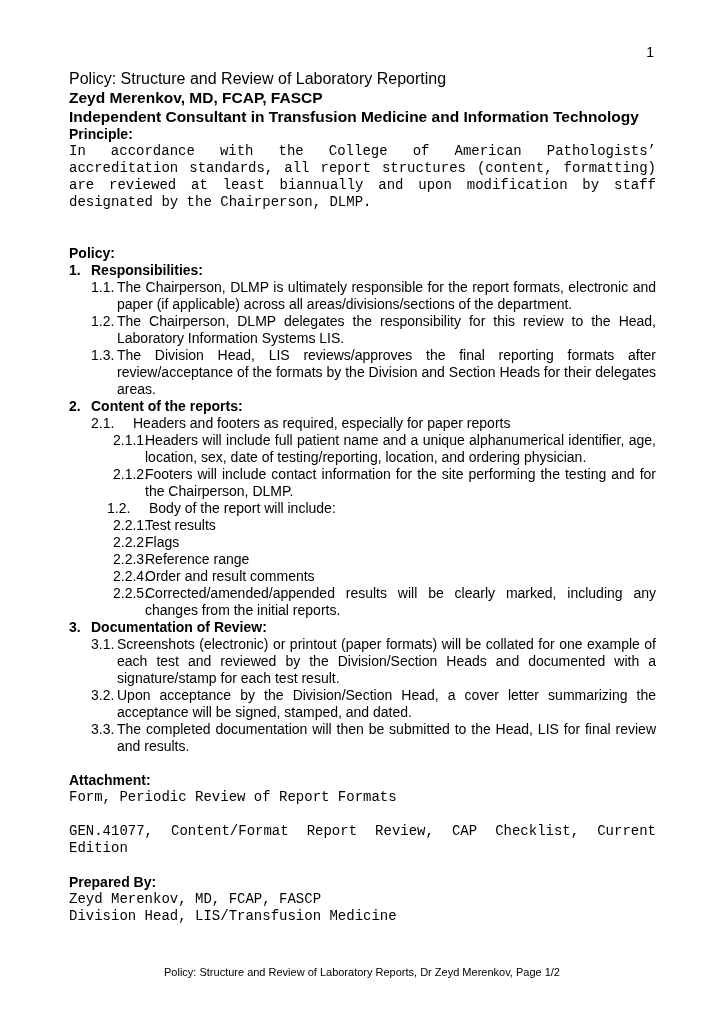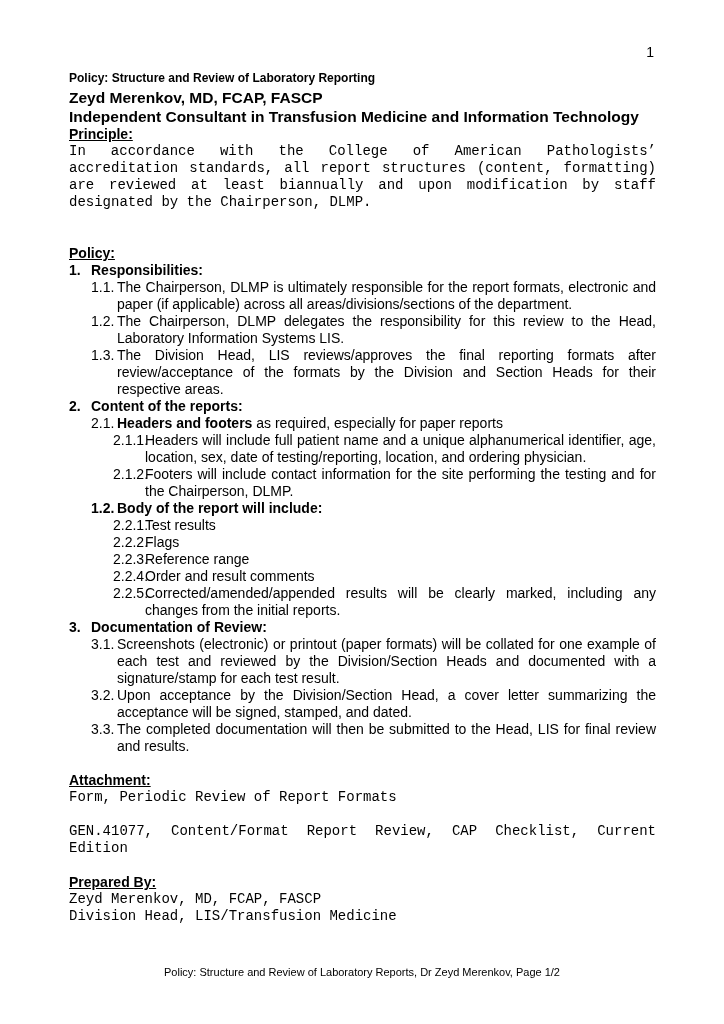--- a/index.html
+++ b/index.html
@@ -1,35 +1,35 @@
 <!DOCTYPE html>
 <html><head>
 <meta charset="utf-8">
 <style>
   html, body { margin: 0; padding: 0; background: #ffffff; }
   body { width: 724px; height: 1024px; position: relative; overflow: hidden;
          font-family: "Liberation Sans", sans-serif; color: #000; }
   .page-num { position: absolute; top: 44px; right: 70px; font-size: 14px; }
   .content { position: absolute; left: 69px; top: 69px; width: 587px; }
-  .t-title { font-weight: bold; font-size: 12px; line-height: 19px; }
+  .t-title { font-weight: normal; font-size: 16px; line-height: 19px; }
   .t-sub { font-weight: bold; font-size: 15.5px; line-height: 19px; }
-  .t-head { font-weight: bold; font-size: 14px; line-height: 17px; text-decoration: underline; }
+  .t-head { font-weight: bold; font-size: 14px; line-height: 17px; }
   .para { font-size: 14px; line-height: 17px; text-align: justify; font-family: Liberation Mono, monospace; }
   .gap-lg { height: 34px; }
   .gap-sm { height: 17px; }
   .lvl1 { display: flex; font-size: 14px; line-height: 17px; }
   .lvl1 .num { width: 22px; flex: none; font-weight: bold; }
   .lvl1 .txt { font-weight: bold; }
   .lvl2 { display: flex; font-size: 14px; line-height: 17px; padding-left: 22px; text-align: justify; }
   .lvl2 .num { width: 26px; flex: none; }
   .lvl2 .txt { flex: 1; }
   .lvl3 { display: flex; font-size: 14px; line-height: 17px; padding-left: 44px; text-align: justify; }
   .lvl3 .num { width: 32px; flex: none; }
   .lvl3 .txt { flex: 1; }
-  .b { font-weight: bold; }
+  .b { font-weight: normal; margin-left: 16px; }
   .footer { position: absolute; top: 966px; left: 0; width: 724px; text-align: center; font-size: 11px; }
 </style>
 </head>
 <body>
 
 <div class="page-num">1</div>
 
 <div class="content">
   <div class="t-title">Policy:  Structure and Review of Laboratory Reporting</div>
   <div class="t-sub">Zeyd Merenkov, MD, FCAP, FASCP</div>
@@ -49,21 +49,21 @@
   <div class="lvl2">
     <span class="num">1.1.</span>
     <span class="txt">The Chairperson, DLMP is ultimately responsible for the report formats, electronic and paper (if applicable) across all areas/divisions/sections of the department.</span>
   </div>
   <div class="lvl2">
     <span class="num">1.2.</span>
     <span class="txt">The Chairperson, DLMP delegates the responsibility for this review to the Head, Laboratory Information Systems LIS.</span>
   </div>
   <div class="lvl2">
     <span class="num">1.3.</span>
-    <span class="txt">The Division Head, LIS reviews/approves the final reporting formats after review/acceptance of the formats by the Division and Section Heads for their respective areas.</span>
+    <span class="txt">The Division Head, LIS reviews/approves the final reporting formats after review/acceptance of the formats by the Division and Section Heads for their delegates areas.</span>
   </div>
 
   <div class="lvl1">
     <span class="num">2.</span>
     <span class="txt">Content of the reports:</span>
   </div>
   <div class="lvl2">
     <span class="num">2.1.</span>
     <span class="txt"><span class="b">Headers and footers</span><span> as required, especially for paper reports</span></span>
   </div>

